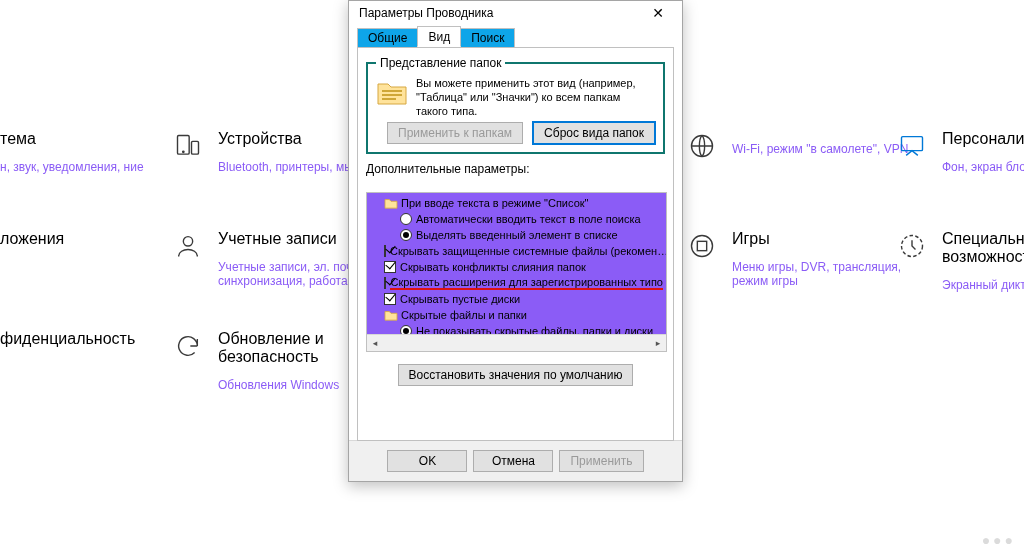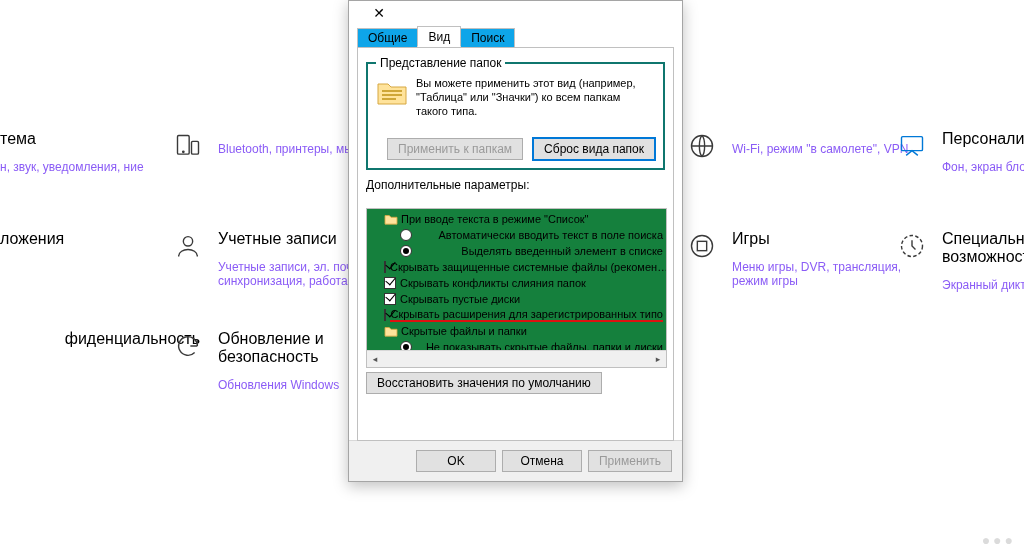--- a/index.html
+++ b/index.html
@@ -31,72 +31,73 @@
   .tab.active{background:#fff;border-bottom:1px solid #fff;z-index:3;
     padding-top:3px;margin-top:-1px;}
   .tabpanel{border:1px solid #c0c0c0;background:#fff;position:absolute;
     left:0;right:0;top:22px;bottom:0;padding:8px;z-index:1;}
   
   fieldset.grp{border:2px solid #0f766e;margin:0 0 8px 0;padding:6px 8px 8px 8px;}
   fieldset.grp legend{font-size:12px;padding:0 4px;}
   .fv-row{display:flex;align-items:flex-start;gap:8px;}
   .folder-ico{width:32px;height:32px;flex:none;}
   .fv-text{font-size:11px;line-height:14px;}
-  .fv-btns{display:flex;gap:10px;justify-content:flex-end;margin-top:20px;}
+  .fv-btns{display:flex;gap:10px;justify-content:flex-end;margin-top:4px;}
   button.win{background:#e1e1e1;border:1px solid #adadad;
     padding:3px 10px;font-size:12px;font-family:inherit;min-width:80px;}
   button.win:disabled{color:#9a9a9a;}
   button.win.hl{border:1px solid #0078d7;outline:1px solid #0078d7;}
   
   .adv-label{font-size:12px;margin:2px 0 16px 0;}
-  .tree{border:1px solid #c0c0c0;background:#15803d;width:100%;
+  .tree{border:1px solid #c0c0c0;background:#8b5cf6;width:100%;
     height:158px;overflow:hidden;font-size:11px;position:relative;margin-top:13px;}
   .tree-inner{padding:2px 3px;white-space:nowrap;}
   .node{display:flex;align-items:center;height:16px;}
-  .ind1{padding-left:14px;} .ind2{padding-left:30px;justify-content:space-between;}
+  .ind1{padding-left:14px;} .ind2{padding-left:30px;}
   .folder-mini{width:14px;height:12px;margin-right:3px;flex:none;}
   .cb{appearance:none;width:12px;height:12px;border:1px solid #333;
     margin:0 4px 0 0;position:relative;background:#fff;}
   .cb:checked::after{content:"";position:absolute;left:1px;top:-1px;
     width:8px;height:5px;border-left:1.5px solid #000;border-bottom:1.5px solid #000;
     transform:rotate(-50deg);}
   .rb{appearance:none;width:12px;height:12px;border:1px solid #333;
     border-radius:50%;margin:0 4px 0 0;background:#fff;position:relative;}
   .rb:checked::after{content:"";position:absolute;left:2px;top:2px;
     width:6px;height:6px;background:#000;border-radius:50%;}
   .underline-red{border-bottom:2px solid #d11;}
   
   .hscroll{position:absolute;left:0;right:0;bottom:0;height:16px;
     background:#f0f0f0;border-top:1px solid #d8d8d8;display:flex;}
   .hscroll .arrow{width:16px;height:16px;display:flex;align-items:center;
     justify-content:center;font-size:9px;color:#555;background:#f0f0f0;}
   .hscroll .track{flex:1;}
-  .restore-row{display:flex;justify-content:flex-start;margin-top:4px;}
+  .restore-row{display:flex;justify-content:center;margin-top:12px;}
   
   .dlg-footer{position:absolute;left:0;right:0;bottom:0;height:40px;
     background:#f0f0f0;border-top:1px solid #d8d8d8;
-    display:flex;justify-content:flex-end;align-items:center;gap:6px;
+    display:flex;justify-content:center;align-items:center;gap:6px;
     padding:0 10px;}
 </style>
 </head>
 <body>
 
 <div class="settings-bg">
 
   <div class="tile" style="left:0;top:130px;">
     <p class="t-title">тема</p>
     <p class="t-sub">н, звук, уведомления,
 ние</p>
   </div>
   <div class="tile" style="left:218px;top:130px;">
     <svg class="" width="28" height="28" viewBox="0 0 24 24" fill="none" stroke="#3a3a3a" stroke-width="1.2">
         <rect x="3" y="3" width="10" height="16" rx="1"></rect>
         <rect x="15" y="8" width="6" height="11" rx="1"></rect>
         <circle cx="8" cy="17" r=".6" fill="#3a3a3a"></circle>
       </svg>
+    <p class="t-title">Устройства</p>
     <p class="t-sub">Bluetooth, принтеры, мыш</p>
   </div>
   <div class="tile" style="left:732px;top:130px;">
     <svg width="28" height="28" viewBox="0 0 24 24" fill="none" stroke="#3a3a3a" stroke-width="1.2">
         <circle cx="12" cy="12" r="9"></circle>
         <path d="M3 12h18M12 3c3 3 3 15 0 18M12 3c-3 3-3 15 0 18"></path>
       </svg>
     <p class="t-sub">Wi-Fi, режим "в самолете",
 VPN</p>
   </div>
@@ -133,37 +134,38 @@
   <div class="tile" style="left:942px;top:230px;">
     <svg width="28" height="28" viewBox="0 0 24 24" fill="none" stroke="#3a3a3a" stroke-width="1.2" stroke-dasharray="3 2">
         <circle cx="12" cy="12" r="9"></circle>
         <path d="M12 7v5l3 3" stroke-dasharray="0"></path>
       </svg>
     <p class="t-title" style="white-space:pre-line;">Специальные
 возможности</p>
     <p class="t-sub">Экранный дикто</p>
   </div>
 
-  <div class="tile" style="left:0;top:330px;text-align:right;">
+  <div class="tile" style="left:0;top:330px;">
     <p class="t-title">фиденциальность</p>
   </div>
   <div class="tile" style="left:218px;top:330px;">
     <svg width="28" height="28" viewBox="0 0 24 24" fill="none" stroke="#3a3a3a" stroke-width="1.2">
         <path d="M20 12a8 8 0 10-2.3 5.6M20 12V6m0 6h-6"></path>
       </svg>
     <p class="t-title" style="white-space:pre-line;">Обновление и
 безопасность</p>
     <p class="t-sub">Обновления Windows</p>
   </div>
 
   <div class="dots">●●●</div>
 </div>
 
 <div class="dlg">
   <div class="dlg-titlebar">
+    <span class="title">Параметры Проводника</span>
     <span class="dlg-close">✕</span>
   </div>
 
   <div class="dlg-body">
     <div class="tabs">
       <div class="tab">Общие</div>
       <div class="tab active">Вид</div>
       <div class="tab">Поиск</div>
     </div>
 
@@ -207,25 +209,25 @@
           <div class="node ind1">
             <input type="checkbox" class="cb" checked="" style="">
             <span>Скрывать защищенные системные файлы (рекомен…</span>
           </div>
           <div class="node ind1">
             <input type="checkbox" class="cb" checked="" style="">
             <span>Скрывать конфликты слияния папок</span>
           </div>
           <div class="node ind1">
             <input type="checkbox" class="cb" checked="" style="">
+            <span class="underline-red">Скрывать расширения для зарегистрированных типо</span>
+          </div>
+          <div class="node ind1">
+            <input type="checkbox" class="cb" checked="" style="">
             <span>Скрывать пустые диски</span>
-          </div>
-          <div class="node ind1">
-            <input type="checkbox" class="cb" checked="" style="">
-            <span class="underline-red">Скрывать расширения для зарегистрированных типо</span>
           </div>
           <div class="node ind1">
             <svg class="folder-mini" viewBox="0 0 16 14">
                 <path d="M1 3h5l2 2h7v8H1z" fill="#ffe39b" stroke="#d6a741"></path>
               </svg>
             <span>Скрытые файлы и папки</span>
           </div>
           <div class="node ind2">
             <input type="radio" class="rb" checked="" style="">
             <span>Не показывать скрытые файлы, папки и диски</span>

